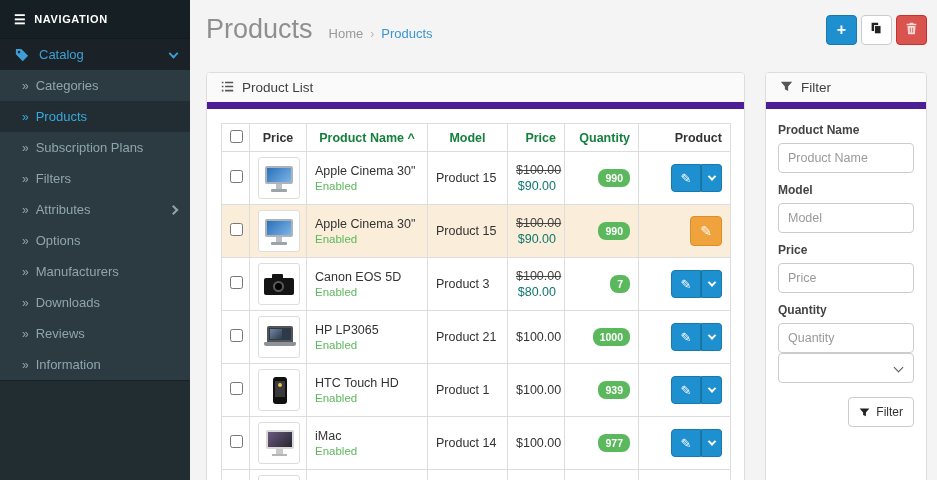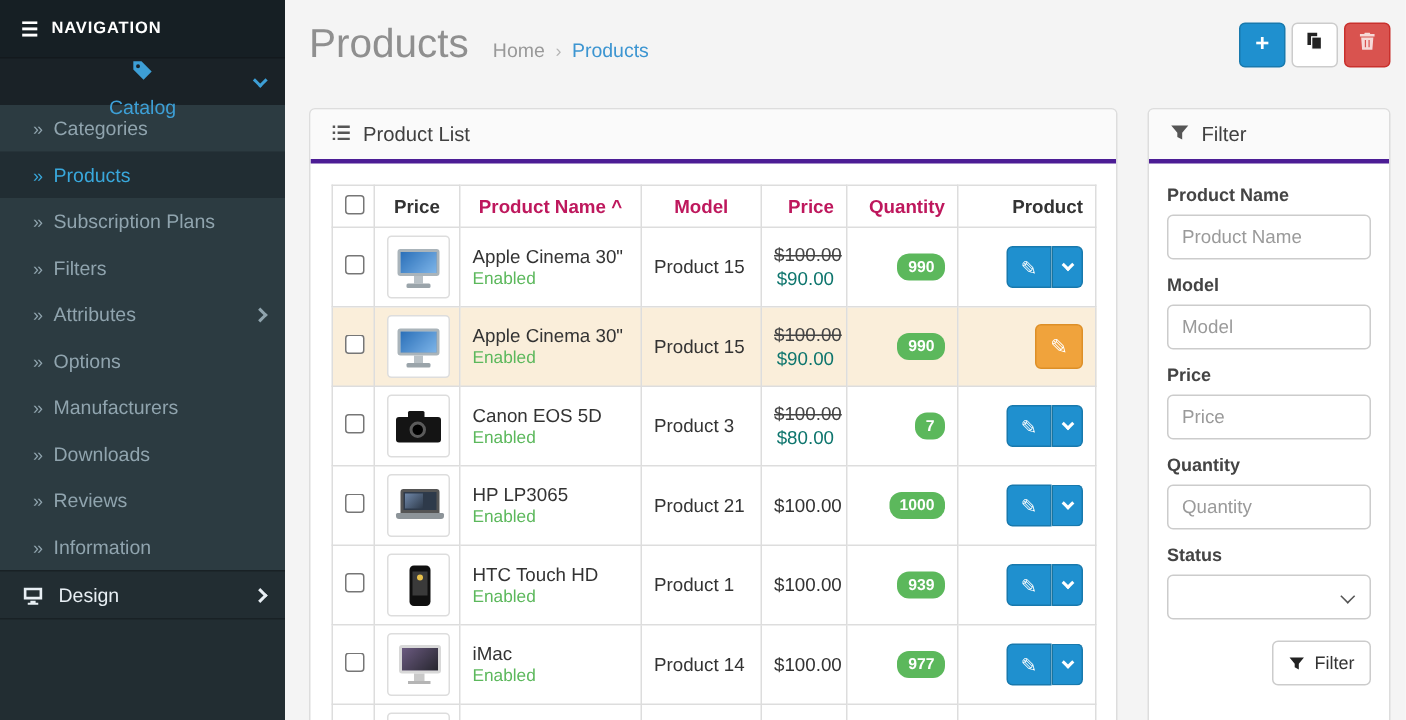--- a/index.html
+++ b/index.html
@@ -9,21 +9,21 @@
 
   
   .sidebar { position:absolute; left:0; top:0; width:190px; height:480px; background:#222d32; }
   .sb-header { height:38px; background:#161f24; color:#fff; display:flex; align-items:center;
                padding:0 14px; font-size:11px; font-weight:bold; letter-spacing:.6px; gap:8px; }
   .sb-header .burger { font-size:13px; line-height:1; }
   .nav-item { height:32px; display:flex; align-items:center; gap:10px; padding:0 14px;
               color:#e8eff4; font-size:13px; cursor:pointer; border-top:1px solid rgba(0,0,0,.25); position:relative; }
   .nav-item .ic { width:15px; height:15px; flex:0 0 15px; display:flex; align-items:center; justify-content:center; }
   .nav-item svg { width:14px; height:14px; fill:currentColor; }
-  .nav-item.active { background:#1a2227; color:#3d9fd6;flex-direction:column; }
+  .nav-item.active { background:#1a2227; color:#3d9fd6; }
   .chev { position:absolute; right:13px; top:50%; width:7px; height:7px; border:solid currentColor;
           border-width:0 2px 2px 0; }
   .chev.down  { transform:translateY(-70%) rotate(45deg); }
   .chev.right { transform:translateY(-50%) rotate(-45deg); }
   .submenu { background:#2c3b41; }
   .sub-item { height:31px; display:flex; align-items:center; gap:9px; padding:0 14px 0 22px;
               color:#90a4ae; font-size:13px; cursor:pointer; position:relative; }
   .sub-item .gg { font-size:12px; letter-spacing:-2px; }
   .sub-item.active { background:#212d33; color:#39a8dc; }
   .nav-partial { height:6px; background:#222d32; border-top:1px solid rgba(0,0,0,.25); }
@@ -38,34 +38,34 @@
   .toolbar { position:absolute; right:10px; top:15px; display:flex; gap:4px; }
   .tbtn { width:31px; height:30px; border-radius:4px; border:1px solid transparent; display:flex;
           align-items:center; justify-content:center; cursor:pointer; }
   .tbtn svg { width:13px; height:13px; }
   .tbtn.blue  { background:#1f90cf; border-color:#1879ad; color:#fff; font-size:16px; font-weight:bold; }
   .tbtn.white { background:#fff; border-color:#ccc; color:#333; }
   .tbtn.red   { background:#d9534f; border-color:#c9302c; color:#fbe9e8; }
 
   
   .panel { position:absolute; background:#fff; border:1px solid #ddd; border-radius:4px; overflow:hidden; }
-  .panel-hd { height:36px; background:#fafafa; border-bottom:3px solid #4c1d95; display:flex;
+  .panel-hd { height:36px; background:#fafafa; border-bottom:7px solid #4c1d95; display:flex;
               align-items:center; gap:8px; padding:0 14px; font-size:13.5px; color:#404040; }
   .panel-hd svg { width:13px; height:13px; fill:#555; }
   .panel-products { left:206px; top:72px; width:539px; height:420px; }
   .panel-filter   { left:765px; top:72px; width:162px; height:420px; }
   .panel-body { padding:14px; }
 
   
   table { width:100%; border-collapse:collapse; font-size:12.5px; color:#333; table-layout:fixed; }
   th, td { border:1px solid #ddd; padding:5px 8px; vertical-align:middle; }
   th { font-weight:bold; height:28px; }
   col.c-check{width:28px} col.c-img{width:57px} col.c-name{width:121px} col.c-model{width:80px}
   col.c-price{width:57px} col.c-qty{width:74px} col.c-act{width:92px}
-  .th-sort { color:#be185d; cursor:pointer; }
+  .th-sort { color:#15803d; cursor:pointer; }
   .t-center{text-align:center} .t-right{text-align:right}
   td.row-cell { height:52px; }
   tr.hl td { background:#faeeda; }
   .pname { color:#333; } .pstatus { color:#5cb85c; font-size:11.5px; margin-top:2px; }
   .price-old { color:#444; text-decoration:line-through; }
   .price-new { color:#0f766e; margin-top:2px; }
   .badge { display:inline-block; background:#5cb85c; color:#fff; font-size:10.5px; font-weight:bold;
            padding:3px 7px; border-radius:8px; min-width:14px; text-align:center; }
   .split { display:inline-flex; vertical-align:middle; }
   .btn-edit { width:30px; height:28px; background:#1f90cf; border:1px solid #1879ad; border-radius:4px 0 0 4px;
@@ -176,29 +176,20 @@
         <span class="gg">»</span>
         <span>Reviews</span>
       </div>
       <div class="sub-item">
         <span class="gg">»</span>
         <span>Information</span>
       </div>
     </div>
 
 
-    <div class="nav-item">
-      <span class="ic">
-        <svg viewBox="0 0 16 16">
-            <path d="M1 2h14v9H1zm2 2v5h10V4zM6 12h4v1.5h2V15H4v-1.5h2z"></path>
-          </svg>
-      </span>
-      <span>Design</span>
-      <span class="chev right"></span>
-    </div>
     <div class="nav-partial"></div>
   </aside>
 
   <div class="page-head">
     <span class="page-title">Products</span>
     <span class="crumbs">
       <span>Home</span>
       <span class="crumb-sep">›</span>
       <span class="crumb-link">Products</span>
     </span>
@@ -448,21 +439,20 @@
     </div>
     <div class="f-body">
       <div class="f-label">Product Name</div>
       <input class="f-input" placeholder="Product Name" style="">
       <div class="f-label">Model</div>
       <input class="f-input" placeholder="Model" style="">
       <div class="f-label">Price</div>
       <input class="f-input" placeholder="Price" style="">
       <div class="f-label">Quantity</div>
       <input class="f-input" placeholder="Quantity" style="">
-      <div class="f-label">Status</div>
       <div class="f-select">
         <span class="chev3"></span>
       </div>
       <div class="f-btn-row">
         <button class="f-btn">
           <svg viewBox="0 0 16 16">
               <path d="M1 2h14L10 8v5.5L6 11.5V8z"></path>
             </svg>
           <span>Filter</span>
         </button>

